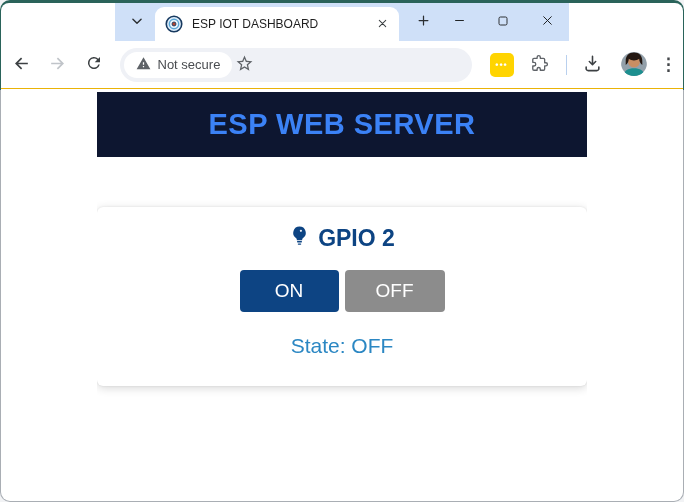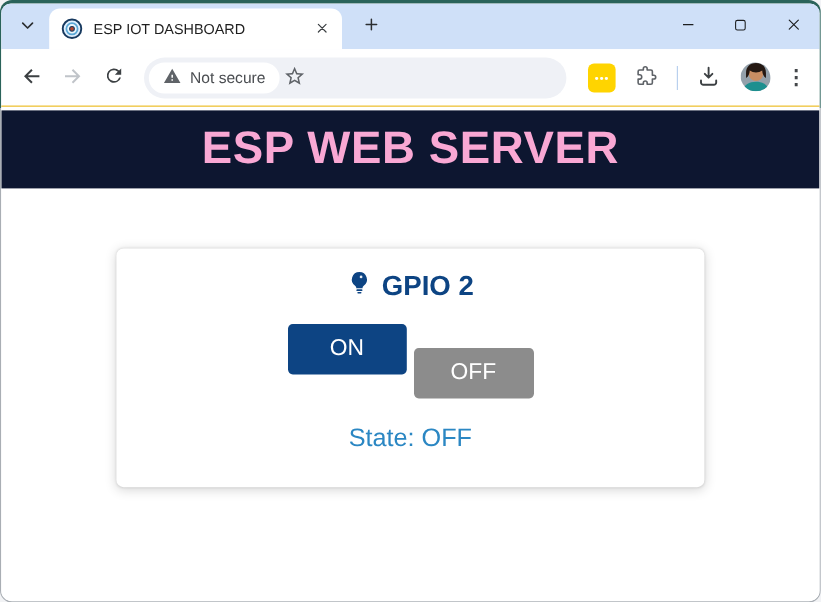--- a/index.html
+++ b/index.html
@@ -1,21 +1,21 @@
 <!DOCTYPE html>
 <html style="--frame-teal: #2a635a; --tabstrip-bg: #cfe0f8; --header-navy: #0d1630; --accent-blue: #0d4483; --state-blue: #2b87c3; --off-gray: #8c8c8c; --extension-badge-yellow: #ffd400;"><head>
 <meta charset="utf-8">
 <style>
   html,body{margin:0;padding:0;background:#f2f3f5;font-family:"Liberation Sans",sans-serif;}
   *{box-sizing:border-box;}
   .window{width:684px;height:502px;border-radius:10px;overflow:hidden;
     padding:3px 1px 1px 1px;
     background:linear-gradient(180deg,var(--frame-teal,#2a635a) 0 90px,#a9aeb4 90px 100%);}
   .chrome{width:100%;height:100%;border-radius:8px 8px 9px 9px;overflow:hidden;
-    background:#fff;display:flex;flex-direction:column;}
+    background:#fff;display:flex;flex-direction:column;align-items:center;}
 
   
   .tabstrip{height:38px;background:var(--tabstrip-bg,#cfe0f8);display:flex;align-items:flex-end;
     padding-left:6px;flex-shrink:0;}
   .iconbtn{border:none;background:transparent;display:flex;align-items:center;justify-content:center;
     padding:0;cursor:pointer;}
   .tab-search{width:28px;height:28px;border-radius:50%;align-self:center;margin:0 4px 0 2px;}
   .tab{height:34px;width:244px;background:#fff;border-radius:9px 9px 0 0;display:flex;
     align-items:center;padding:0 8px 0 10px;cursor:pointer;}
   .favicon{width:18px;height:18px;margin-right:9px;flex-shrink:0;display:flex;}
@@ -41,30 +41,30 @@
   .puzzle-btn{width:28px;height:28px;margin-left:12px;}
   .tb-divider{width:1px;height:20px;background:#b9d0ee;margin-left:12px;}
   .download-btn{width:28px;height:28px;margin-left:12px;}
   .avatar-btn{width:26px;height:26px;border-radius:50%;overflow:hidden;margin-left:14px;}
   .kebab-btn{width:24px;height:28px;margin-left:10px;font-size:17px;color:#44474a;font-weight:700;}
 
   
   .page{flex:1;background:#fff;overflow:hidden;}
   .page-header{margin-top:3px;height:65px;background:var(--header-navy,#0d1630);
     display:flex;align-items:center;justify-content:center;}
-  .page-header h1{margin:0;color:#f9a8d4;font-size:38px;font-weight:700;letter-spacing:.5px;}
+  .page-header h1{margin:0;color:#3b82f6;font-size:29px;font-weight:700;letter-spacing:.5px;}
   .card{width:490px;margin:50px auto 0;background:#fff;border-radius:6px;text-align:center;
     box-shadow:0 2px 10px rgba(0,0,0,.16),0 0 2px rgba(0,0,0,.10);padding:18px 0 28px;}
   .card-title{display:inline-flex;align-items:center;gap:8px;margin:0;
     color:var(--accent-blue,#0d4483);font-size:23px;font-weight:700;}
   .btn-row{margin-top:18px;display:flex;justify-content:center;gap:6px;}
   .gpio-btn{height:42px;border:none;border-radius:4px;color:#fff;font-size:19px;cursor:pointer;
     font-family:"Liberation Sans",sans-serif;}
   .gpio-on{width:99px;background:var(--accent-blue,#0d4483);}
-  .gpio-off{width:100px;background:var(--off-gray,#8c8c8c);margin-top:20px;}
+  .gpio-off{width:100px;background:var(--off-gray,#8c8c8c);}
   .state{margin-top:22px;font-size:21px;color:var(--state-blue,#2b87c3);}
 </style>
 </head>
 <body>
 
 <div class="window">
   <div class="chrome">
 
     <div class="tabstrip">
       <button class="iconbtn tab-search">

